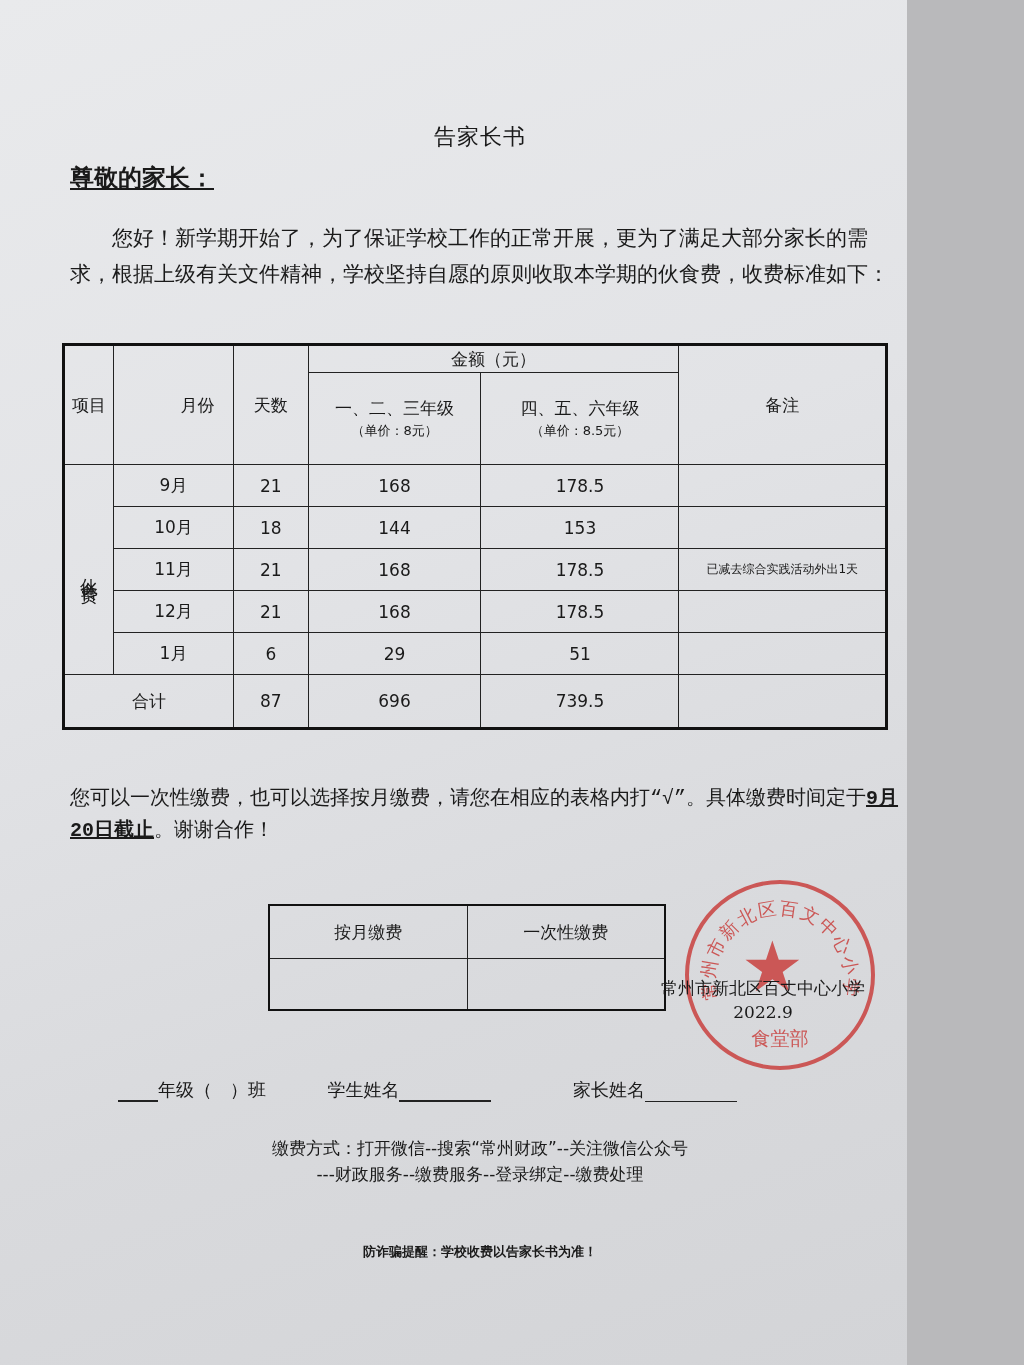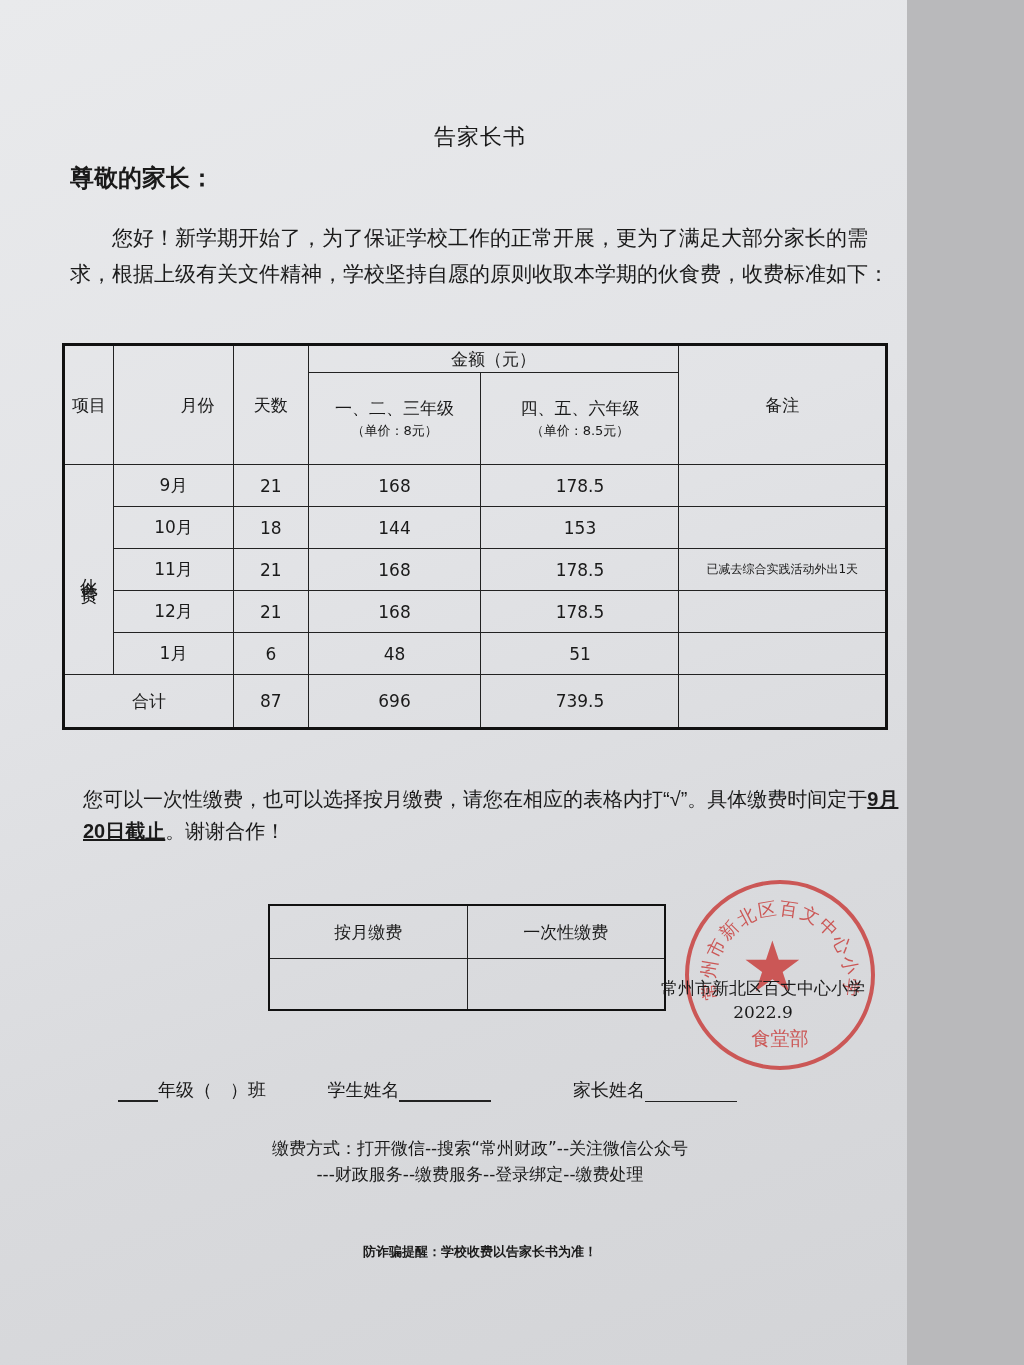--- a/index.html
+++ b/index.html
@@ -1,31 +1,31 @@
 <!DOCTYPE html>
 <html><head>
 <meta charset="utf-8">
 <style>
   html,body{margin:0;padding:0;}
   body{width:1024px;height:1365px;background:#b9b9bb;position:relative;overflow:hidden;
        font-family:"DejaVu Serif","Liberation Serif",serif;color:#1a1a1a;}
   .paper{position:absolute;left:0;top:0;width:907px;height:1365px;
     background:linear-gradient(160deg,#e9eaec 0%,#e2e3e6 40%,#d9dadd 70%,#d3d4d7 100%);}
   .title{position:absolute;top:122px;left:0;width:960px;text-align:center;font-size:22px;letter-spacing:1px;}
-  .greet{position:absolute;top:162px;left:70px;font-size:24px;font-weight:bold;font-family:"DejaVu Sans","Liberation Sans",sans-serif;}
+  .greet{position:absolute;top:162px;left:70px;font-size:24px;font-weight:bold;font-family:"DejaVu Sans","Liberation Sans",sans-serif;text-decoration:underline;}
   .intro{position:absolute;top:220px;left:70px;width:820px;font-size:21px;line-height:36px;text-indent:42px;
          font-family:"DejaVu Sans","Liberation Sans",sans-serif;}
   table.fee{position:absolute;left:62px;top:343px;width:826px;border-collapse:collapse;border:3px solid #111;
             font-size:17px;font-family:"DejaVu Sans","Liberation Sans",sans-serif;}
   table.fee td{border:1.5px solid #222;text-align:center;padding:0;}
   .sub{font-size:13px;display:block;margin-top:2px;}
   .note{font-size:12px;}
   .vert{writing-mode:vertical-rl;letter-spacing:4px;font-size:18px;}
-  .notice{position:absolute;top:783px;left:83px;width:830px;font-size:20px;line-height:32px;
-          font-family:Liberation Sans, sans-serif;}
+  .notice{position:absolute;top:783px;left:70px;width:830px;font-size:20px;line-height:32px;
+          font-family:Liberation Mono, monospace;}
   .notice u{font-weight:bold;text-decoration-thickness:2px;}
   table.pay{position:absolute;left:268px;top:904px;width:398px;border-collapse:collapse;border:2px solid #111;
             font-size:17px;font-family:"DejaVu Sans","Liberation Sans",sans-serif;}
   table.pay td{border:1.5px solid #222;text-align:center;height:48px;width:50%;}
   table.pay tr:first-child td{height:50px;}
   .stamp{position:absolute;left:685px;top:880px;width:190px;height:190px;border:4px solid #c9413f;border-radius:50%;
          box-sizing:border-box;opacity:.85;}
   .stamp .star{position:absolute;left:52px;top:48px;font-size:70px;color:#c9413f;line-height:1;}
   .stamp .ring{position:absolute;left:0;top:0;width:100%;height:100%;}
   .sign{position:absolute;left:638px;top:976px;font-size:17px;text-align:center;width:250px;}
@@ -90,21 +90,21 @@
     <tr style="height:42px;">
       <td>12月</td>
       <td>21</td>
       <td>168</td>
       <td>178.5</td>
       <td class="note"></td>
     </tr>
     <tr style="height:42px;">
       <td>1月</td>
       <td>6</td>
-      <td>48</td>
+      <td>29</td>
       <td>51</td>
       <td class="note"></td>
     </tr>
     <tr style="height:54px;">
       <td colspan="2">合计</td>
       <td>87</td>
       <td>696</td>
       <td>739.5</td>
       <td></td>
     </tr>

